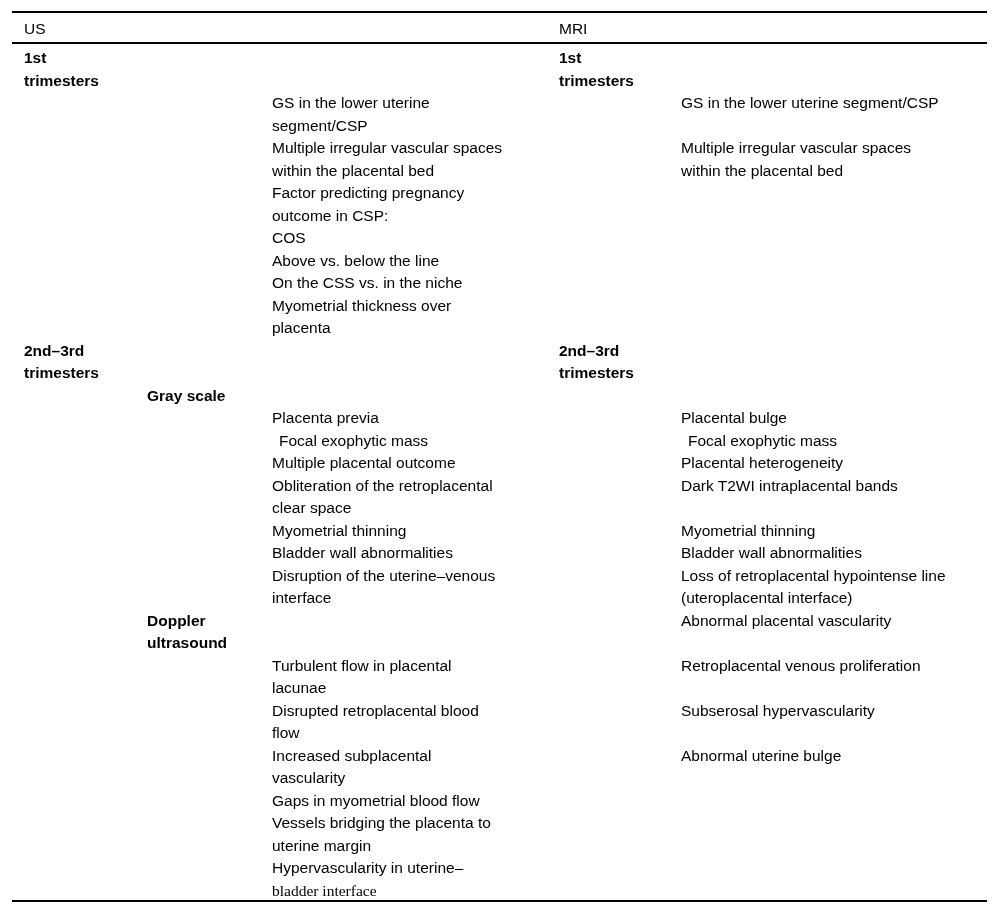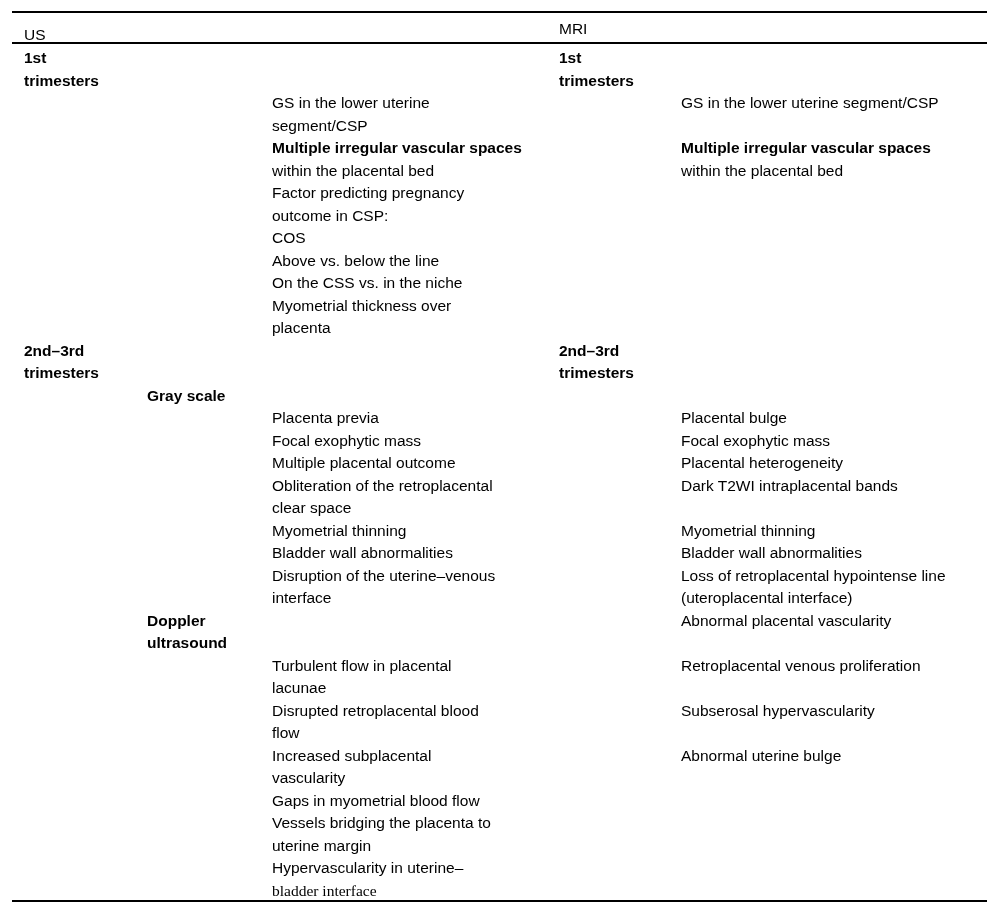--- a/index.html
+++ b/index.html
@@ -36,21 +36,21 @@
 
   
   .col-header {
     position: absolute;
     top: 18px;
     font-size: 15.5px;
     line-height: 22.5px;
     font-weight: normal;
     white-space: nowrap;
   }
-  .col-header.us  { left: 24px; margin-top: 6px; }
+  .col-header.us  { left: 24px; }
   .col-header.mri { left: 559px; }
 
   
   
   .grid {
     position: absolute;
     top: 47px;
     left: 0;
     width: 1000px;
   }
@@ -97,21 +97,21 @@
         <div class="cell c-us-group bold">trimesters</div>
         <div class="cell c-mri-group bold">trimesters</div>
       </div>
       <div class="line-row" style="height: 22.5px;">
         <div class="cell c-us-item">GS in the lower uterine</div>
         <div class="cell c-mri-item">GS in the lower uterine segment/CSP</div>
       </div>
       <div class="line-row" style="height: 22.5px;">
         <div class="cell c-us-item">segment/CSP</div>
       </div>
-      <div class="line-row" style="height: 22.5px; font-weight: bold;">
+      <div class="line-row" style="height: 22.5px;">
         <div class="cell c-us-item">Multiple irregular vascular spaces</div>
         <div class="cell c-mri-item">Multiple irregular vascular spaces</div>
       </div>
       <div class="line-row" style="height: 22.5px; padding-left: 29px;">
         <div class="cell c-us-item">within the placental bed</div>
         <div class="cell c-mri-item">within the placental bed</div>
       </div>
       <div class="line-row" style="height: 22.5px;">
         <div class="cell c-us-item">Factor predicting pregnancy</div>
       </div>
@@ -141,21 +141,21 @@
         <div class="cell c-us-group bold">trimesters</div>
         <div class="cell c-mri-group bold">trimesters</div>
       </div>
       <div class="line-row" style="height: 22.5px;">
         <div class="cell c-us-sub bold">Gray scale</div>
       </div>
       <div class="line-row" style="height: 22.5px;">
         <div class="cell c-us-item">Placenta previa</div>
         <div class="cell c-mri-item">Placental bulge</div>
       </div>
-      <div class="line-row" style="height: 22.5px;">
+      <div class="line-row" style="height: 22.5px; margin-left: 7px;">
         <div class="cell c-us-item">Focal exophytic mass</div>
         <div class="cell c-mri-item">Focal exophytic mass</div>
       </div>
       <div class="line-row" style="height: 22.5px;">
         <div class="cell c-us-item">Multiple placental outcome</div>
         <div class="cell c-mri-item">Placental heterogeneity</div>
       </div>
       <div class="line-row" style="height: 22.5px;">
         <div class="cell c-us-item">Obliteration of the retroplacental</div>
         <div class="cell c-mri-item">Dark T2WI intraplacental bands</div>

